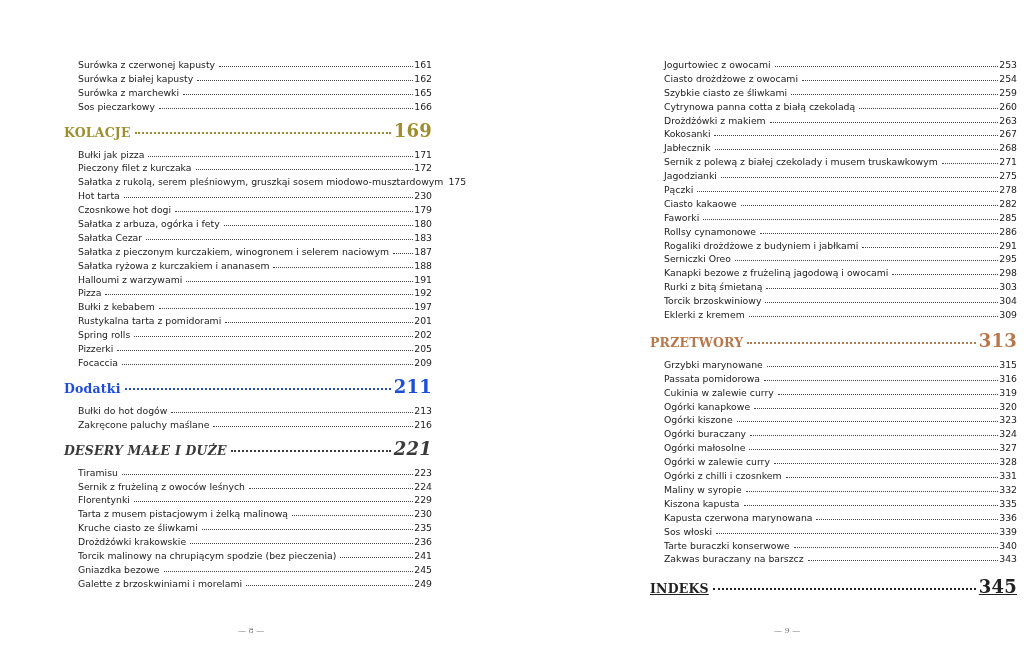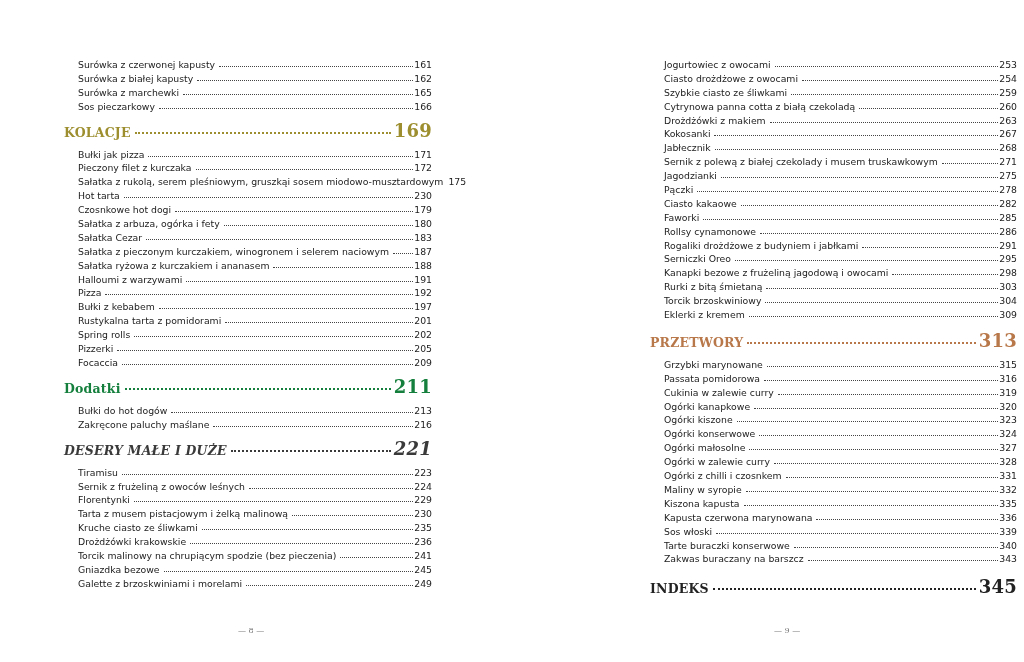--- a/index.html
+++ b/index.html
@@ -161,21 +161,21 @@
           <span class="dots"></span>
           <span class="pg">205</span>
         </div>
         <div class="entry">
           <span class="title">Focaccia</span>
           <span class="dots"></span>
           <span class="pg">209</span>
         </div>
       </div>
 
-    <div class="chapter" style="color: #15803d;">
+    <div class="chapter" style="color: #1d4ed8;">
       <span>Dodatki</span>
       <span class="dots"></span>
       <span class="pg">211</span>
     </div>
     <div>
         <div class="entry">
           <span class="title">Bułki do hot dogów</span>
           <span class="dots"></span>
           <span class="pg">213</span>
         </div>
@@ -367,21 +367,21 @@
           <span class="title">Ogórki kanapkowe</span>
           <span class="dots"></span>
           <span class="pg">320</span>
         </div>
         <div class="entry">
           <span class="title">Ogórki kiszone</span>
           <span class="dots"></span>
           <span class="pg">323</span>
         </div>
         <div class="entry">
-          <span class="title">Ogórki konserwowe</span>
+          <span class="title">Ogórki buraczany</span>
           <span class="dots"></span>
           <span class="pg">324</span>
         </div>
         <div class="entry">
           <span class="title">Ogórki małosolne</span>
           <span class="dots"></span>
           <span class="pg">327</span>
         </div>
         <div class="entry">
           <span class="title">Ogórki w zalewie curry</span>
@@ -418,20 +418,20 @@
           <span class="dots"></span>
           <span class="pg">340</span>
         </div>
         <div class="entry">
           <span class="title">Zakwas buraczany na barszcz</span>
           <span class="dots"></span>
           <span class="pg">343</span>
         </div>
       </div>
 
-    <div class="chapter" style="margin-top: 12px; color: rgb(34, 34, 34);">
+    <div class="chapter" style="margin-top: 12px; color: rgb(34, 34, 34); text-decoration: underline;">
       <span>INDEKS</span>
       <span class="dots"></span>
       <span class="pg">345</span>
     </div>
   </div>
   <div class="footer">— 9 —</div>
 </div>
 
 </body></html>

